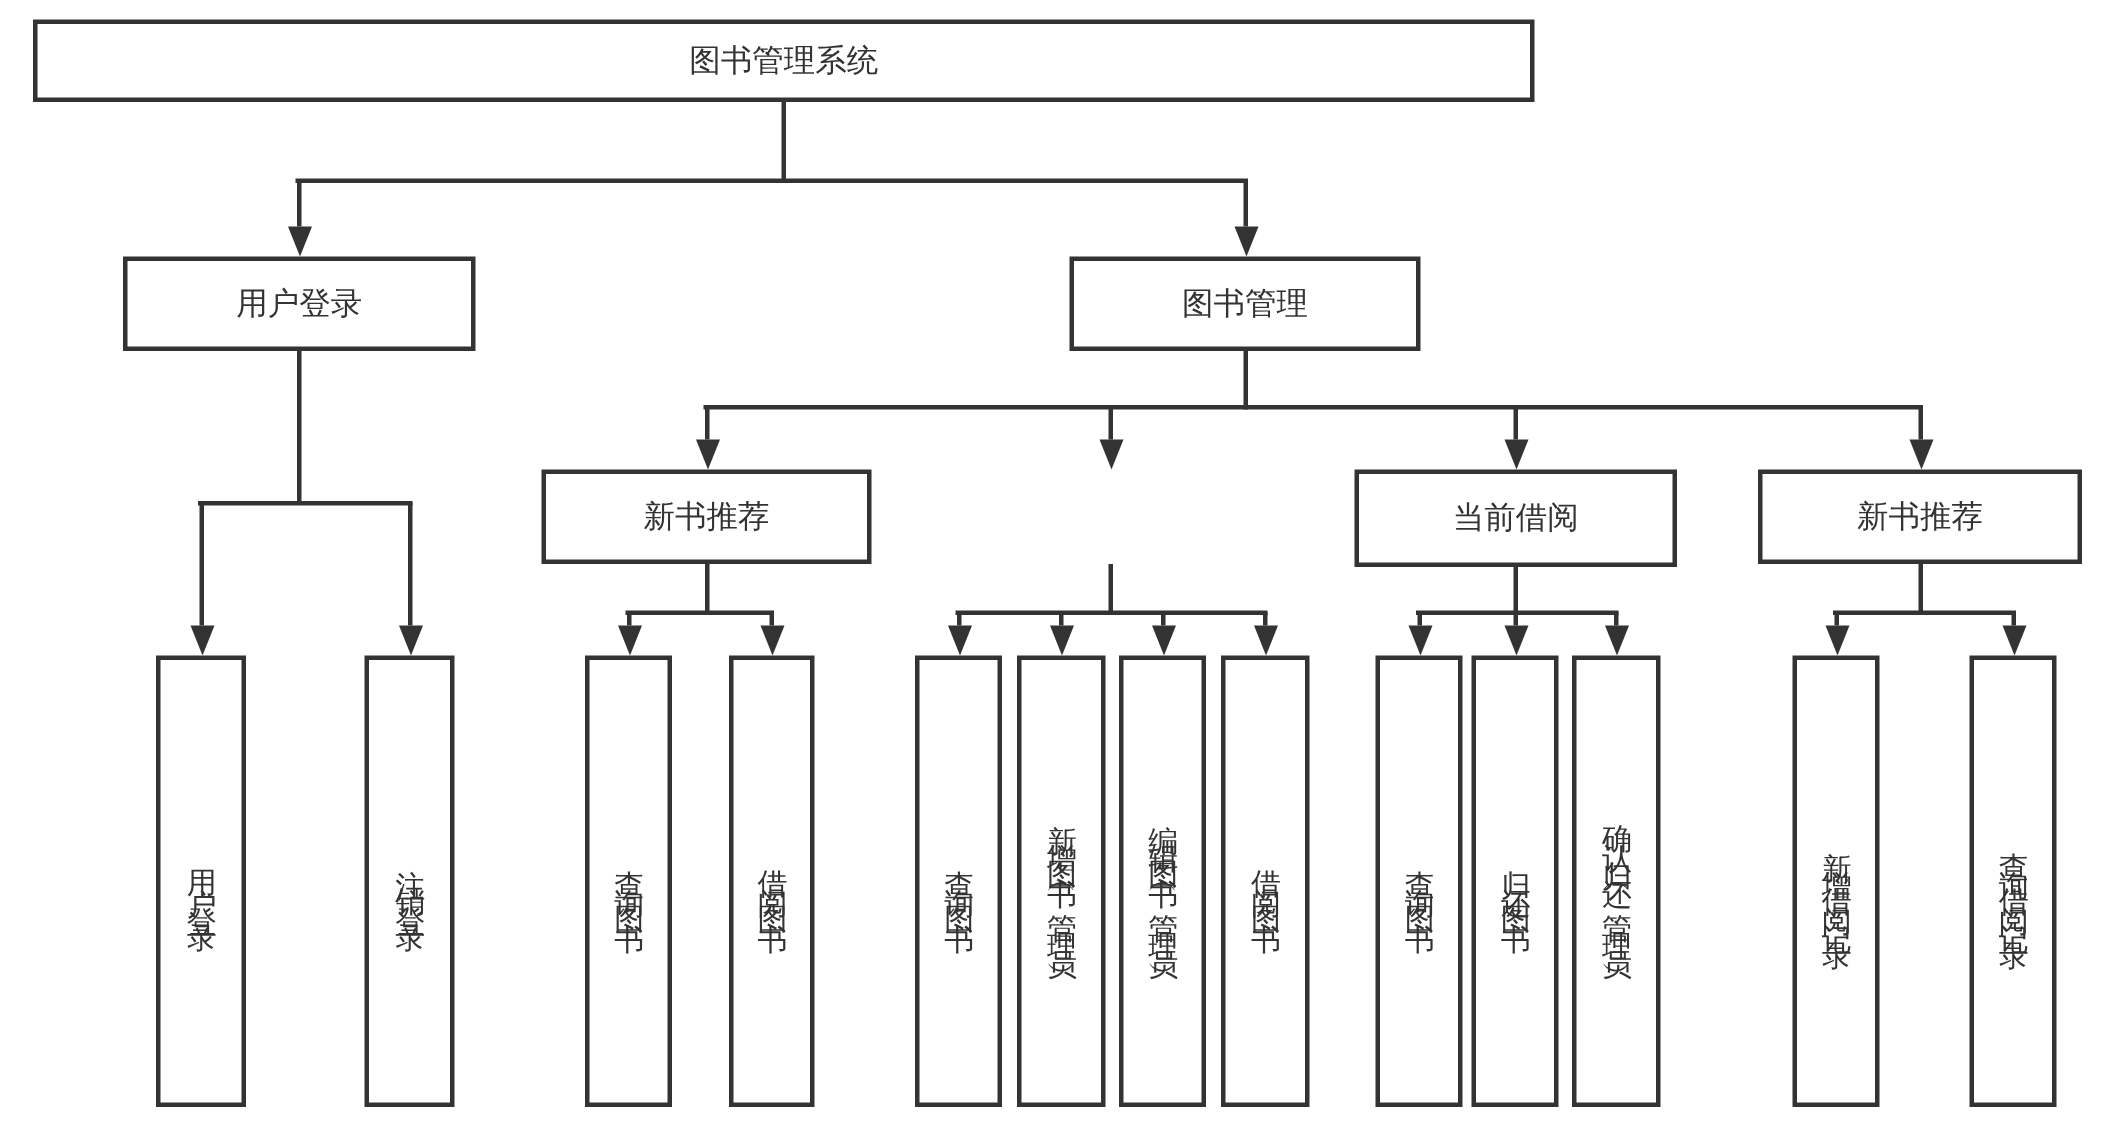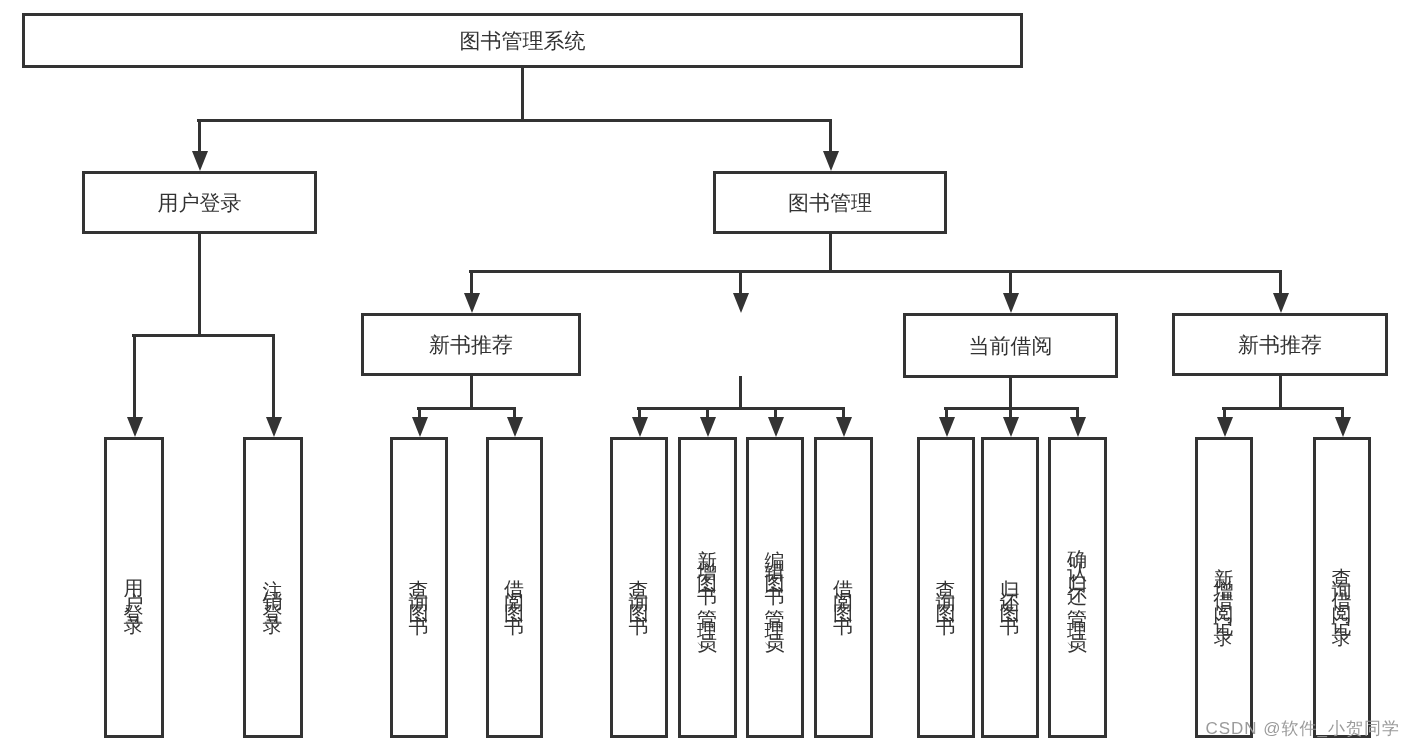--- a/index.html
+++ b/index.html
@@ -151,15 +151,14 @@
     <span class="vtxt">确认归还（管理员）</span>
   </div>
 
   <div class="node v" style="left:1195px;top:437px;width:58px;height:301px">
     <span class="vtxt">新增借阅记录</span>
   </div>
   <div class="node v" style="left:1313px;top:437px;width:58px;height:301px">
     <span class="vtxt">查询借阅记录</span>
   </div>
 
-  <div class="watermark">CSDN @软件_小贺同学</div>
 
 </div>
 
 </body></html>

